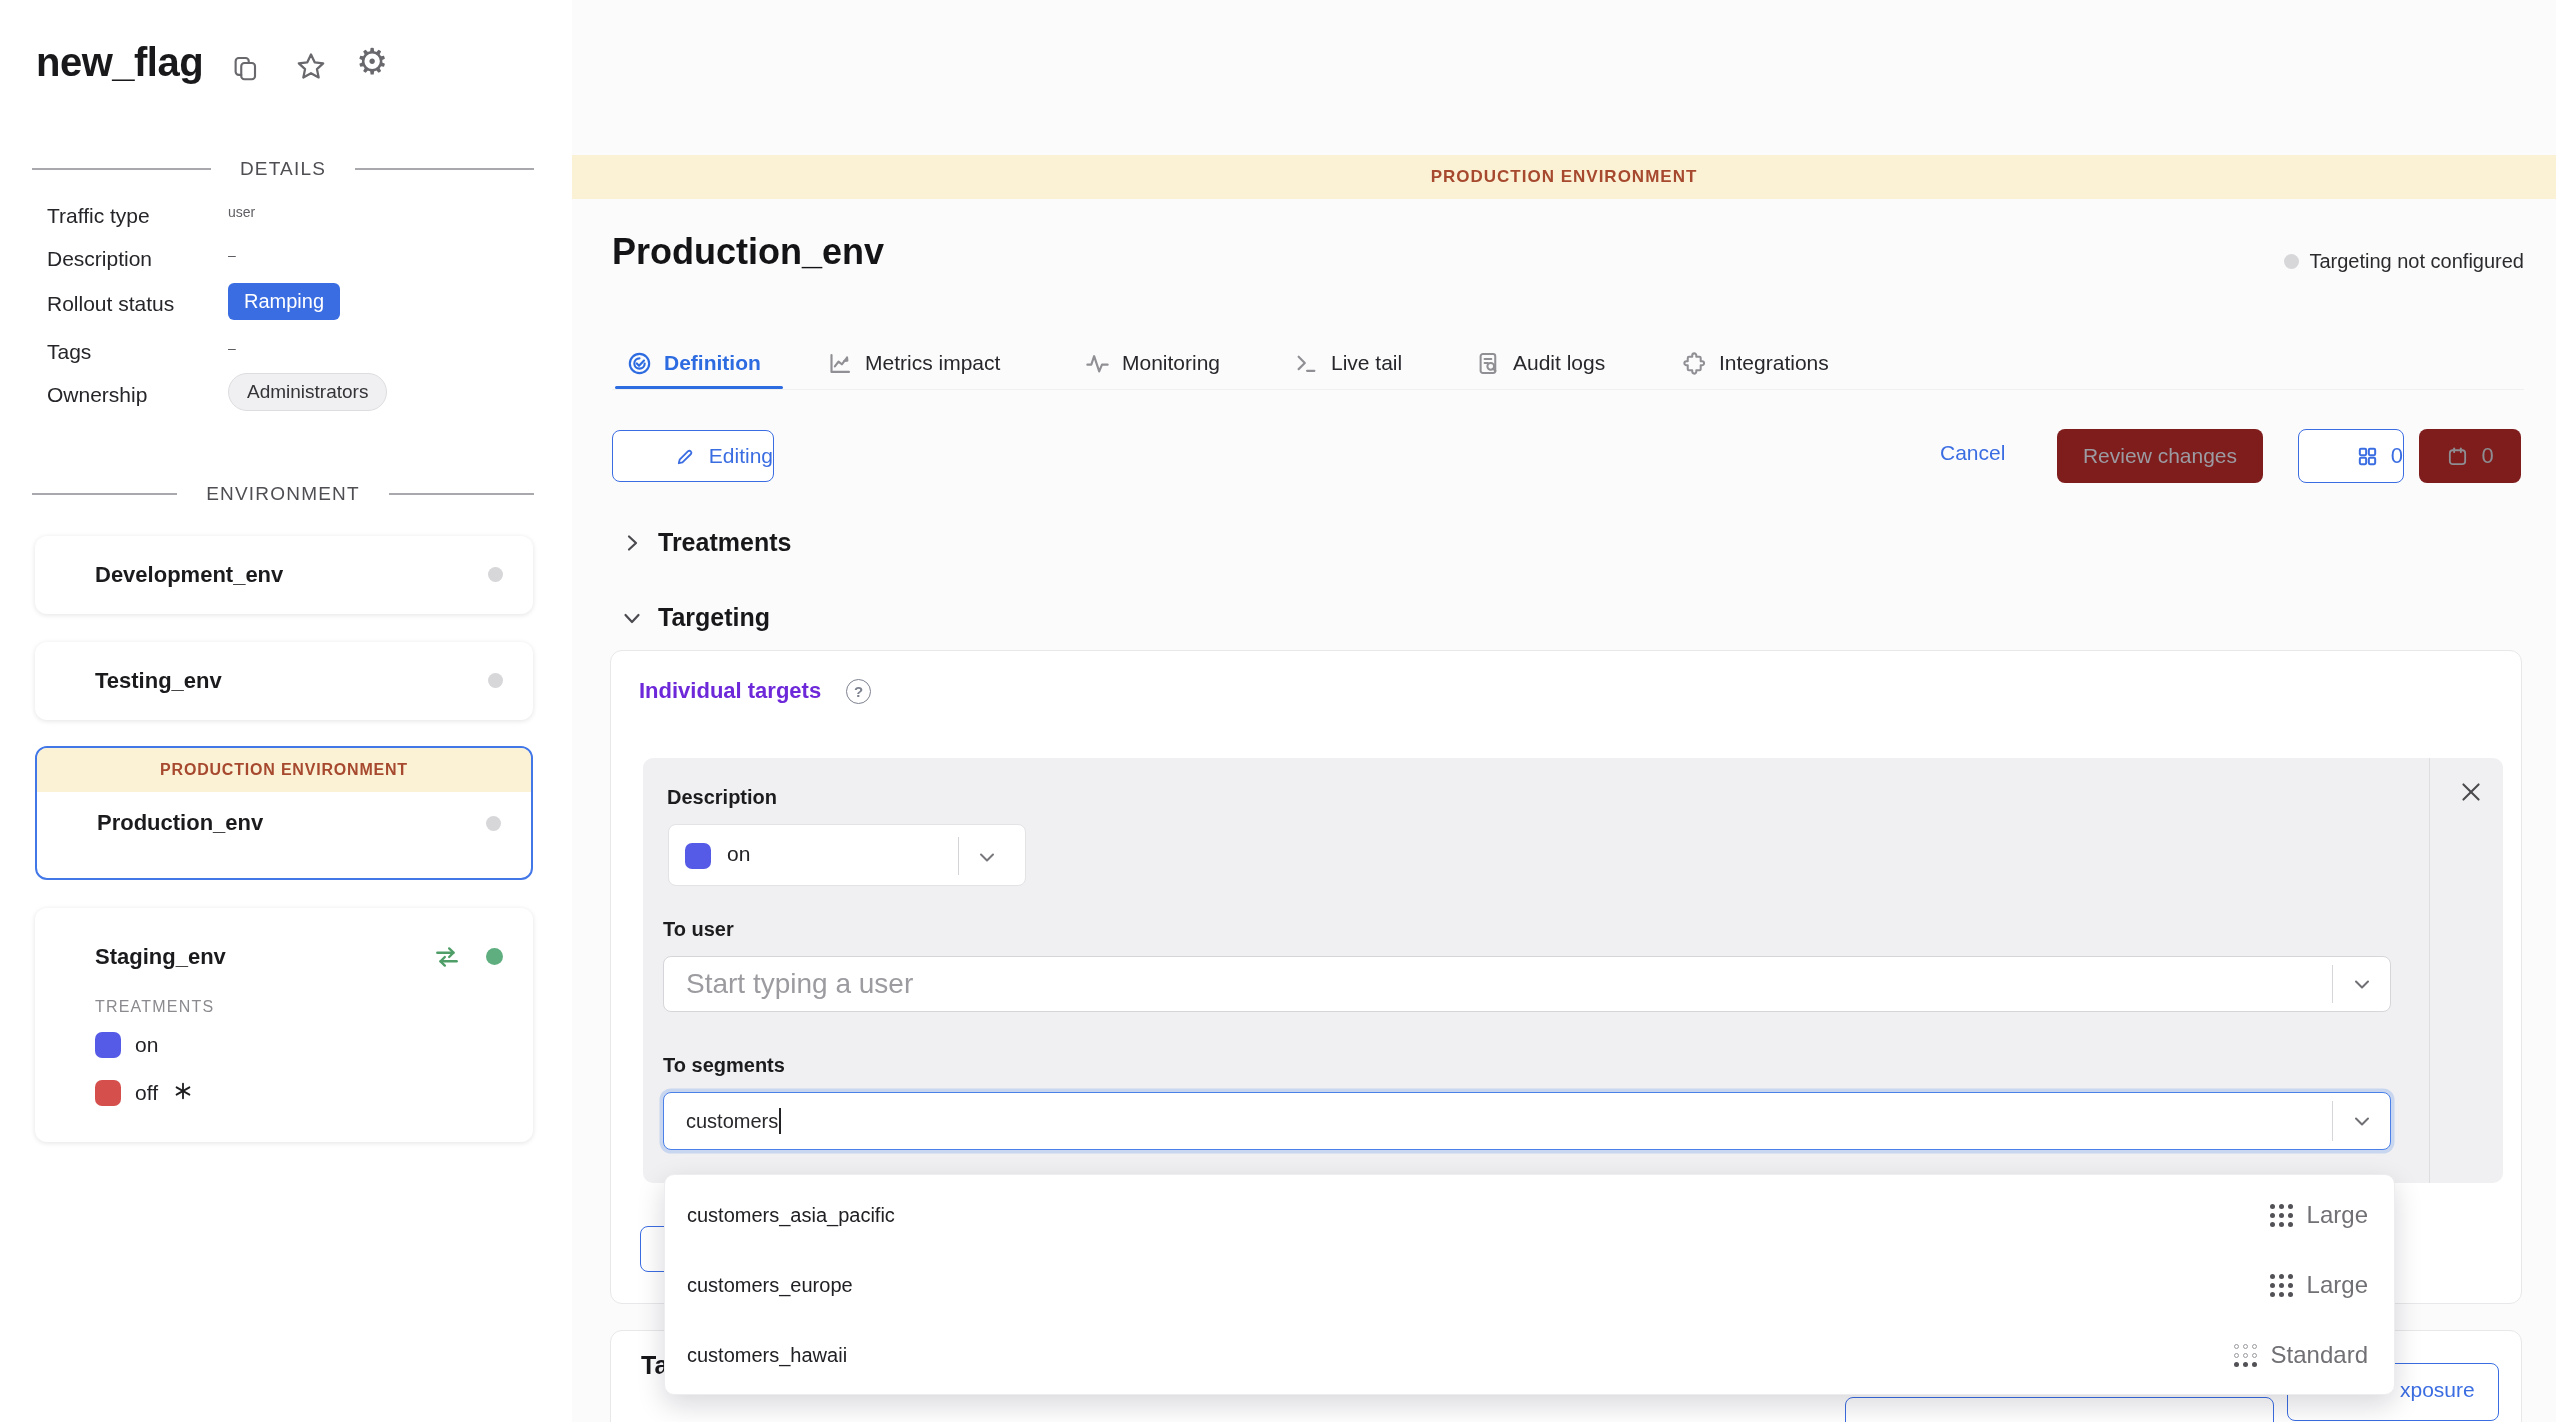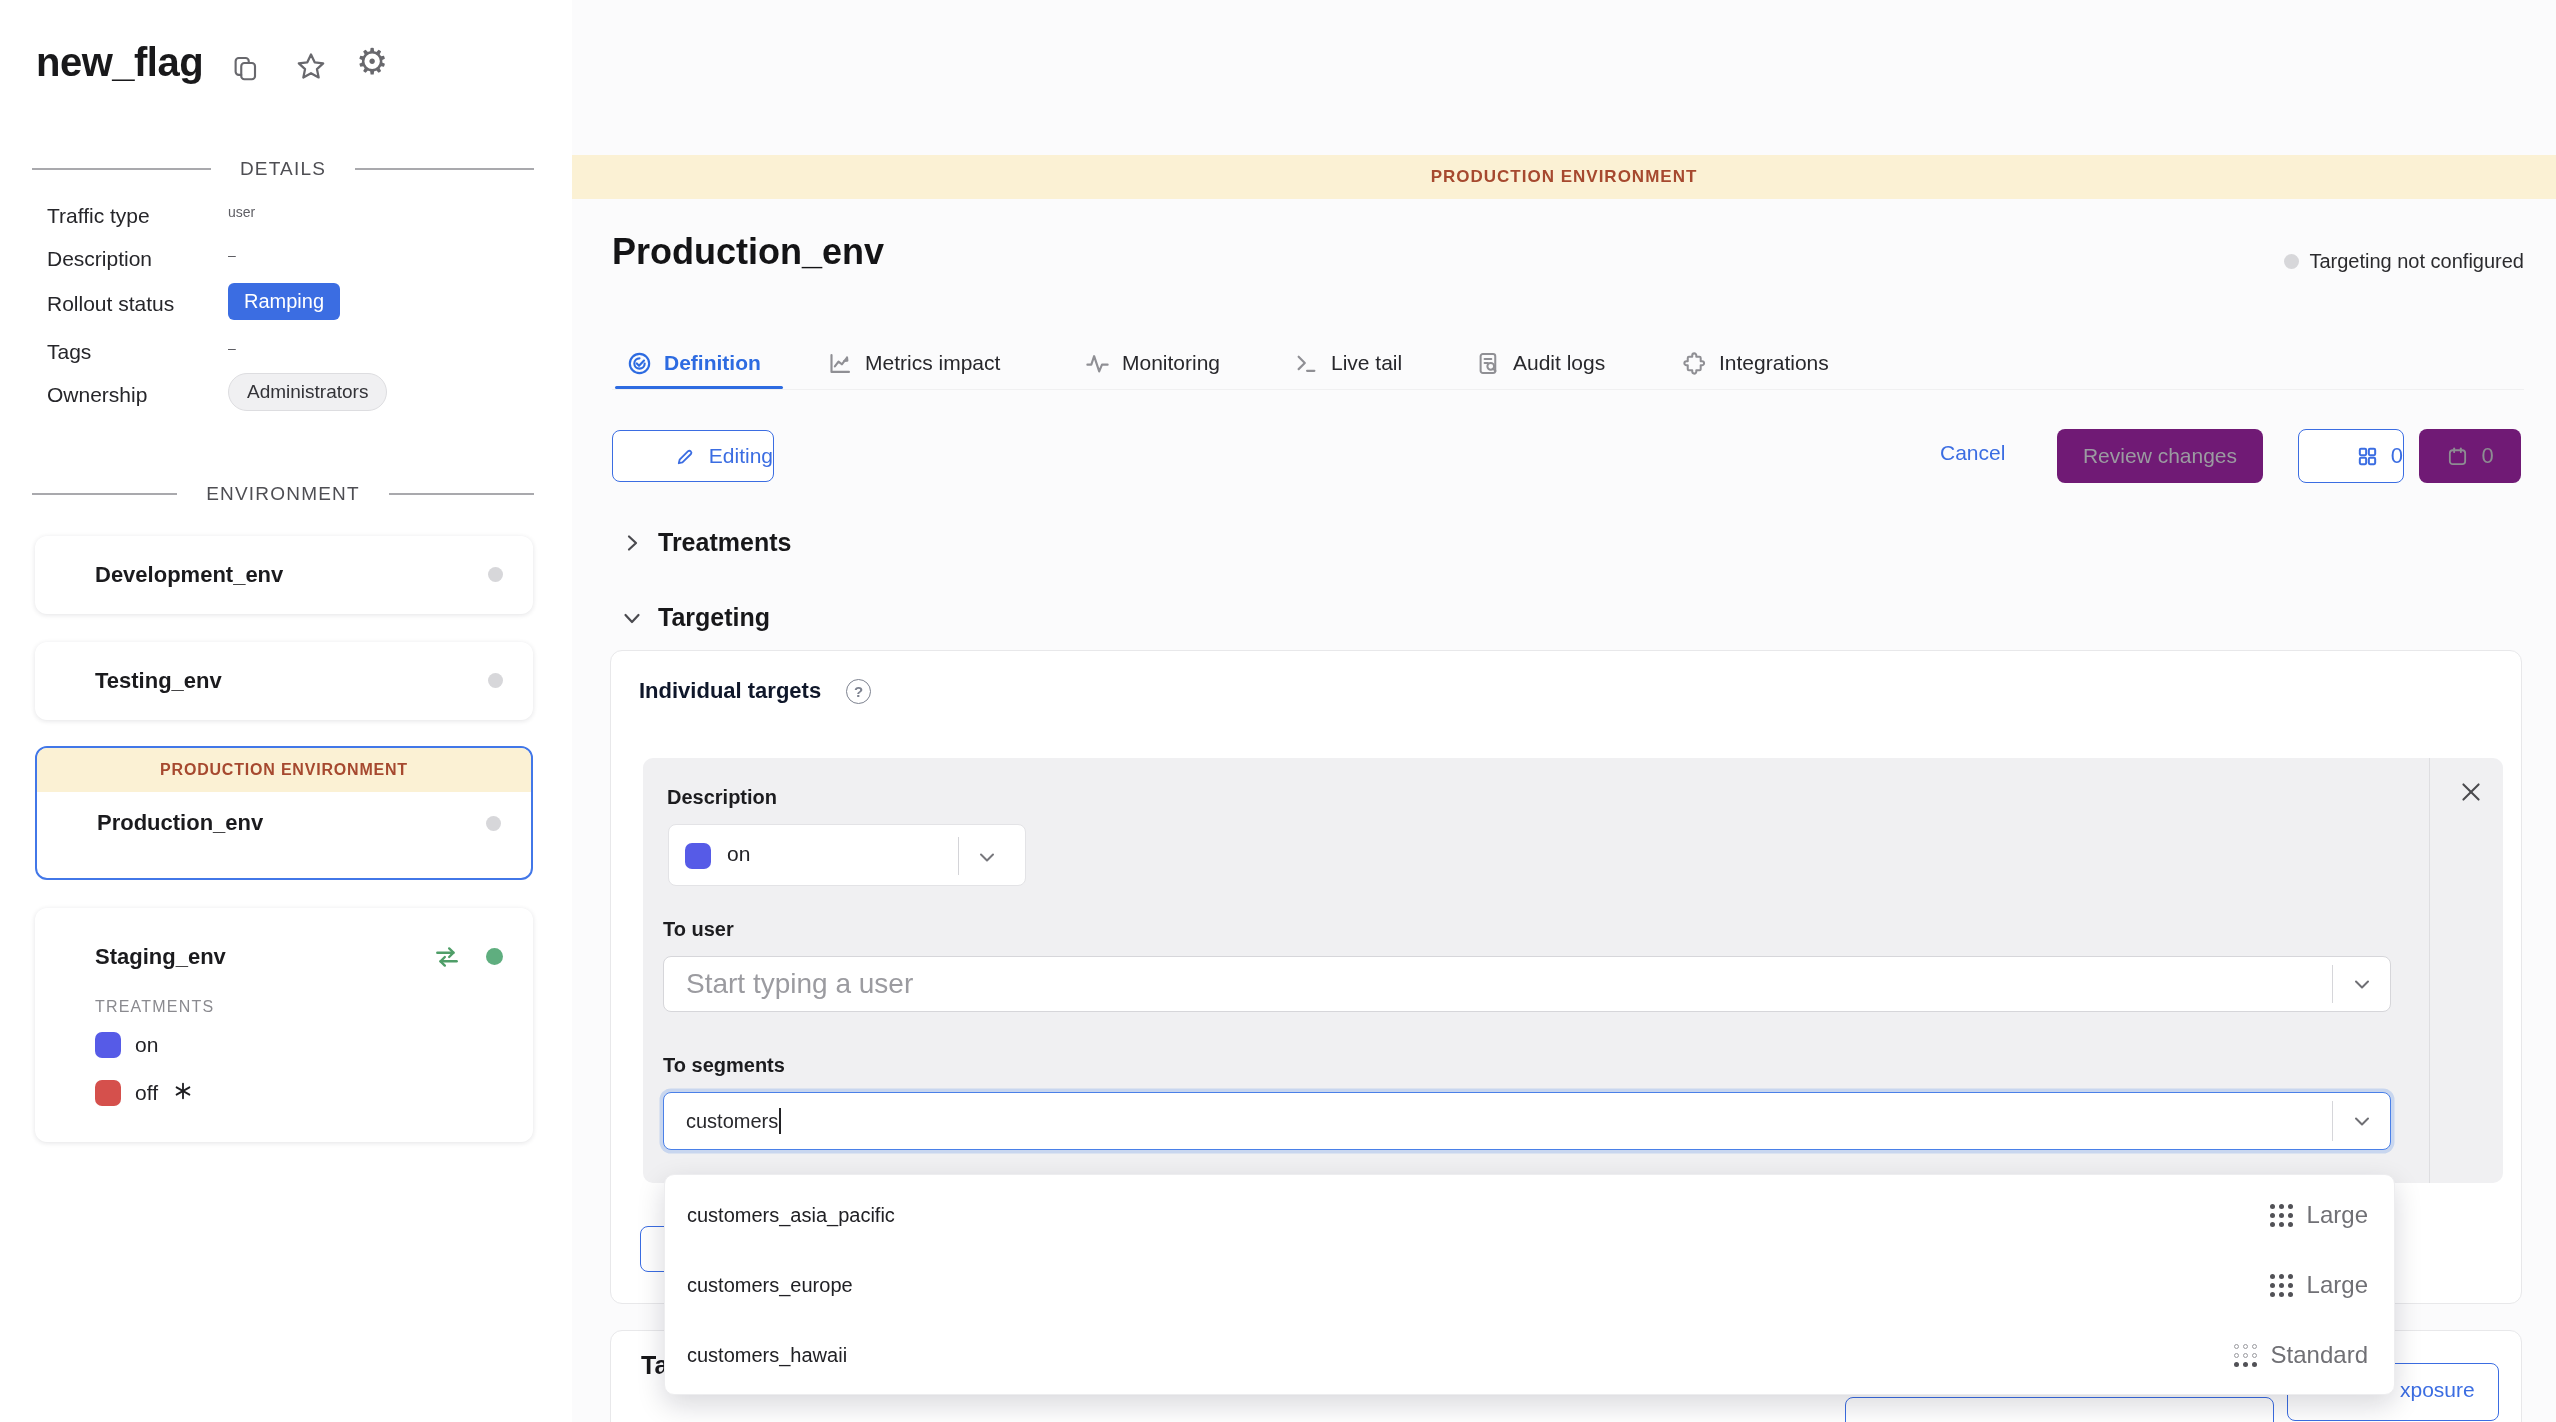--- a/index.html
+++ b/index.html
@@ -41,33 +41,33 @@
   .tab { top:346px; height:34px; gap:11px; cursor:pointer; }
   .tab .tlabel { font-size:21px; color:#28282c; }
   .tab.active .tlabel { color:#2d6be1; font-weight:bold; }
   .tab .ticon { color:#8f8f94; display:flex; }
   .tab.active .ticon { color:#2d6be1; }
   .tabs-underline { left:615px; top:386px; width:168px; height:3px; background:#2d6be1; border-radius:2px; }
   .tabs-baseline { left:612px; top:389px; width:1912px; height:1px; background:#f0f0f1; }
 
   .btn { border-radius:8px; display:flex; align-items:center; justify-content:center; cursor:pointer; }
   .btn-outline-blue { background:#fff; border:1.5px solid #3b6de2; color:#3b6de2;justify-content:flex-end; }
-  .btn-gray { background:#701a75; color:#9b9ba1; border:none; }
+  .btn-gray { background:#7f1d1d; color:#9b9ba1; border:none; }
   .editing-btn { left:612px; top:430px; width:162px; height:52px; gap:12px; font-size:21px; }
   .cancel-link { left:1940px; top:441px; font-size:21px; color:#3b6de2; cursor:pointer; }
   .review-btn { left:2057px; top:429px; width:206px; height:54px; font-size:21px; }
   .count-btn { height:54px; gap:12px; font-size:22px; }
   .count-gray { color:#8d8d92; }
 
   .section-hdr { gap:14px; cursor:pointer; }
   .section-hdr .stxt { font-size:25px; font-weight:bold; color:#18181a; }
   .chev { color:#4a4a4f; display:flex; }
 
   .targeting-card { left:610px; top:650px; width:1912px; height:654px; background:#fff; border:1px solid #e8e8ea; border-radius:12px; }
-  .it-heading { left:639px; top:678px; font-size:22px; font-weight:bold; color:#0f172a; }
+  .it-heading { left:639px; top:678px; font-size:22px; font-weight:bold; color:#6d28d9; }
   .help-icon { left:846px; top:679px; width:25px; height:25px; border:1.6px solid #7d828f; border-radius:50%;
     display:flex; align-items:center; justify-content:center; font-size:15px; font-weight:bold; color:#7d828f; }
   .gray-card { left:643px; top:758px; width:1860px; height:425px; background:#f0f0f2; border-radius:10px; }
   .gc-divider { left:1786px; top:0; width:1px; height:425px; background:#dedee1; }
   .close-x { left:1812px; top:18px; width:32px; height:32px; color:#4a4a4e; display:flex; align-items:center; justify-content:center; cursor:pointer; }
   .field-label { font-size:20px; font-weight:bold; color:#1c1c1f; }
   .treat-select { left:25px; top:66px; width:358px; height:62px; background:#fff; border:1px solid #e3e3e6; border-radius:8px; cursor:pointer; }
   .treat-select .sq { position:absolute; left:16px; top:18px; }
   .treat-select .val { position:absolute; left:58px; top:17px; font-size:21px; color:#222226; }
   .sel-divider { position:absolute; width:1px; background:#d4d4d8; }

